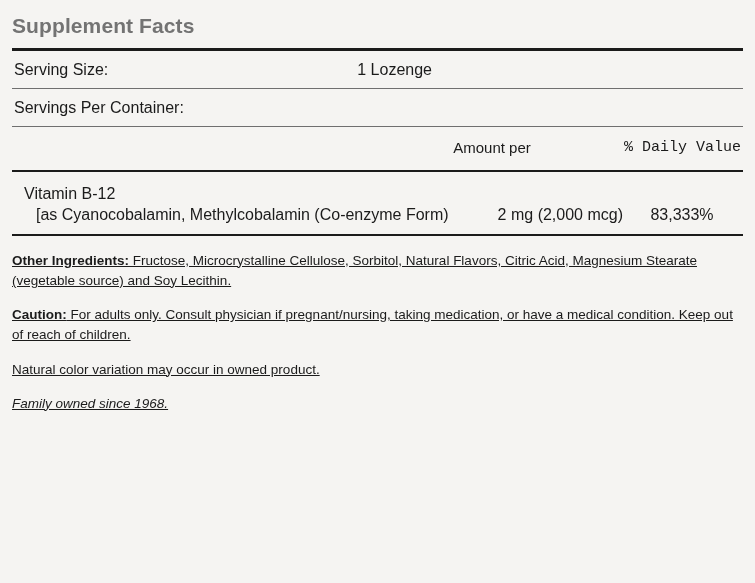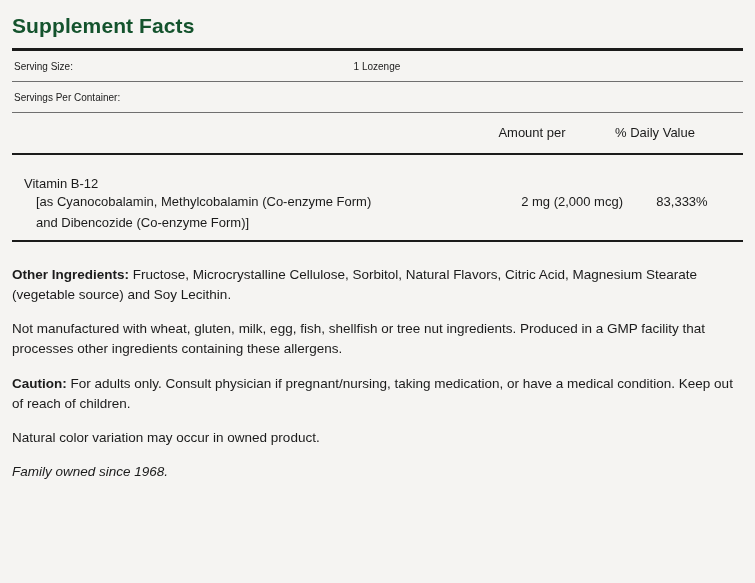--- a/index.html
+++ b/index.html
@@ -18,72 +18,75 @@
     box-sizing: border-box;
     width: 755px;
     height: 583px;
     padding: 10px 12px 0 12px;
     background: #f5f4f2;
   }
   .title {
     font-size: 21px;
     font-weight: bold;
     letter-spacing: 0.1px;
-    color: #14532d;
+    color: #737373;
     margin: 4px 0 10px 0;
   }
   .rule-thick {
     border-top: 3px solid #1b1b1b;
     margin: 0;
   }
   .rule-medium {
     border-top: 2px solid #1b1b1b;
     margin: 0;
   }
   .rule-thin {
     border-top: 1px solid #6f6f6f;
     margin: 0;
   }
   .serving-row {
     display: flex;
     align-items: baseline;
-    font-size: 10px;
+    font-size: 16px;
     padding: 10px 2px 9px 2px;
   }
   .serving-row .label {
     flex: 0 0 auto;
   }
   .serving-row .value {
     flex: 1 1 auto;
     text-align: center;
     padding-right: 60px;
   }
   .serving-row.second .value {
     padding-right: 68px;
   }
   .col-head {
     display: flex;
     justify-content: flex-end;
     align-items: flex-start;
     padding: 10px 2px 10px 2px;
-    font-size: 13px;
+    font-size: 15px;
+    gap: 40px;
   }
   .col-head .amount {
     width: 150px;
     text-align: center;
     line-height: 1.5;
   }
   .col-head .dv {
     width: 126px;
+    text-align: right;
     line-height: 1.5;
     padding-left: 8px;
+    font-family: Liberation Mono, monospace;
   }
   .nutrient-block {
-    padding: 16px 2px 10px 2px;
-    font-size: 13px;
+    padding: 8px 2px 10px 2px;
+    font-size: 16px;
   }
   .nutrient-name {
     padding: 5px 0 3px 10px;
   }
   .nutrient-detail {
     display: flex;
     align-items: baseline;
     padding-left: 22px;
   }
   .nutrient-detail .desc {
@@ -105,21 +108,22 @@
   .nutrient-cont {
     padding-left: 22px;
     padding-top: 6px;
   }
   .footnotes {
     padding-top: 11px;
     font-size: 13.5px;
     line-height: 1.5;
   }
   .footnotes p {
-    margin: 12px 0 14px 0;
+    margin: 4px 0 14px 0;
+    text-decoration: underline;
   }
   .footnotes p:last-child {
     margin-bottom: 0;
   }
   .footnotes b {
     font-weight: bold;
   }
   .italic {
     font-style: italic;
   }
@@ -155,26 +159,24 @@
 
   <div class="rule-medium"></div>
 
   <div class="nutrient-block">
     <div class="nutrient-name">Vitamin B-12</div>
     <div class="nutrient-detail">
       <span class="desc">[as Cyanocobalamin, Methylcobalamin (Co-enzyme Form)</span>
       <span class="amt">2 mg (2,000 mcg)</span>
       <span class="pct">83,333%</span>
     </div>
-    <div class="nutrient-cont">and Dibencozide (Co-enzyme Form)]</div>
   </div>
 
   <div class="rule-medium"></div>
 
   <div class="footnotes">
     <p><b>Other Ingredients:</b><span> Fructose, Microcrystalline Cellulose, Sorbitol, Natural Flavors, Citric Acid, Magnesium Stearate (vegetable source) and Soy Lecithin.</span></p>
-    <p>Not manufactured with wheat, gluten, milk, egg, fish, shellfish or tree nut ingredients. Produced in a GMP facility that processes other ingredients containing these allergens.</p>
     <p><b>Caution:</b><span>  For adults only. Consult physician if pregnant/nursing, taking medication, or have a medical condition. Keep out of reach of children.</span></p>
     <p>Natural color variation may occur in owned product.</p>
     <p class="italic">Family owned since 1968.</p>
   </div>
 
 </div>
 
 </body></html>

